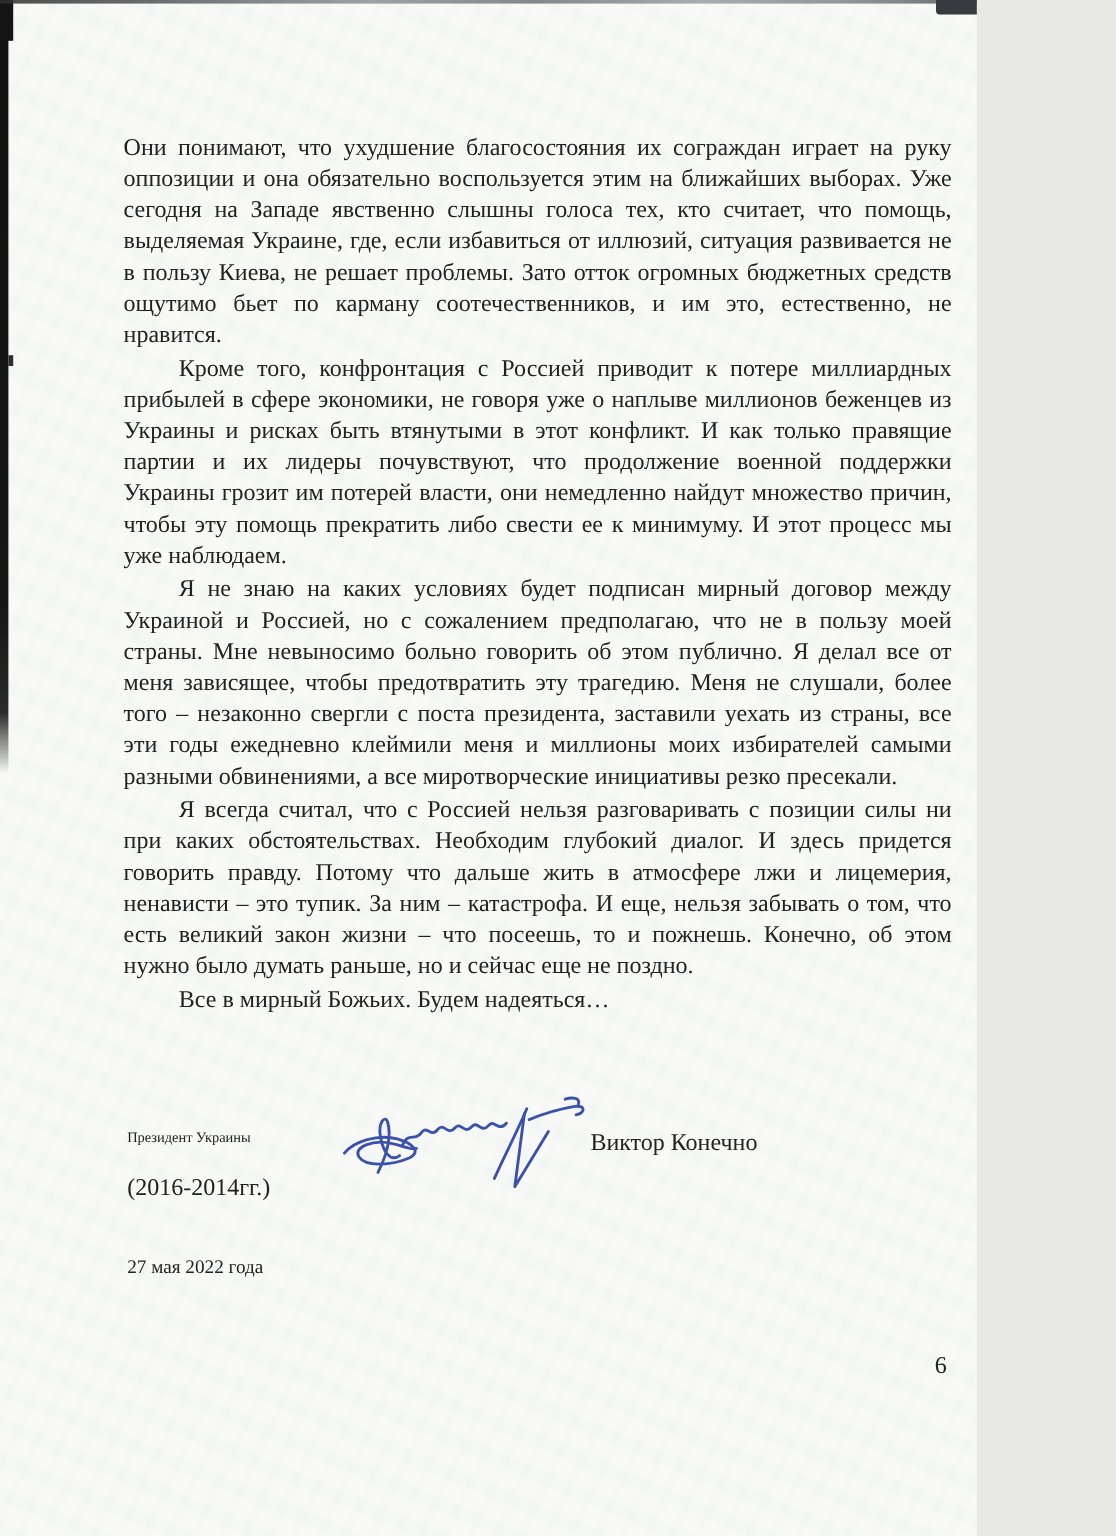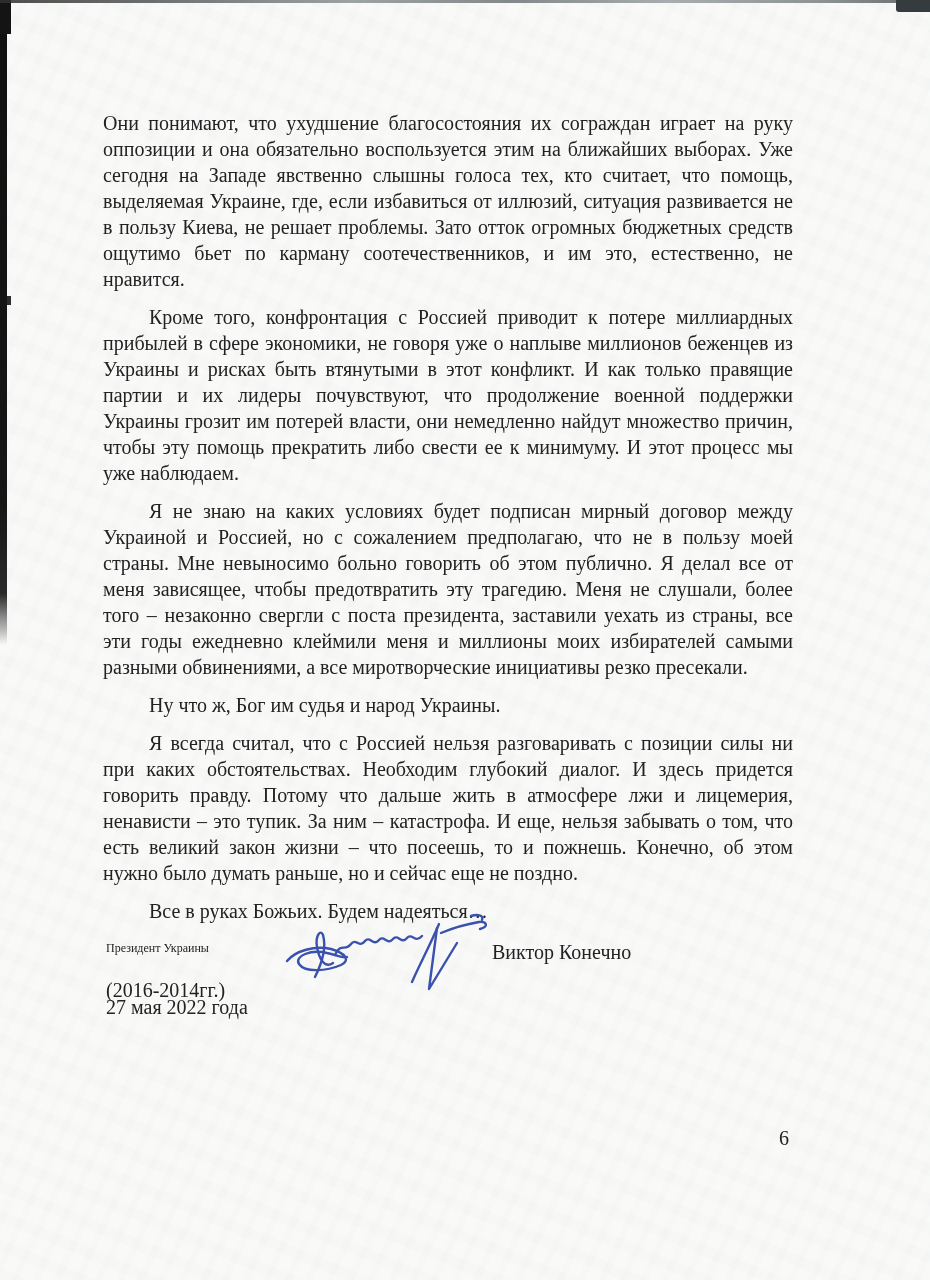--- a/index.html
+++ b/index.html
@@ -5,21 +5,21 @@
   html, body {
     margin: 0;
     padding: 0;
     width: 930px;
     height: 1280px;
     overflow: hidden;
     background: #e8e8e6;
   }
   .page {
     position: relative;
-    width: 930px;
+    width: 814px;
     height: 1280px;
     background:
       repeating-linear-gradient(115deg, rgba(205,212,216,0.06) 0 7px, rgba(255,255,255,0) 7px 19px),
       repeating-linear-gradient(23deg, rgba(190,200,205,0.05) 0 11px, rgba(255,255,255,0) 11px 27px),
       #f9faf8;
     font-family: "Liberation Serif", "DejaVu Serif", serif;
     color: #222222;
   }
   
   .edge-left {
@@ -56,48 +56,47 @@
     top: 110px;
     width: 690px;
     font-size: 20px;
     line-height: 26px;
     text-align: justify;
   }
   .letter-body p {
     margin: 0;
     text-indent: 46px;
   }
-  .letter-body p + p { margin-top: 12px; }
+  .letter-body p + p { margin-top: 2px; }
   .letter-body p.no-indent { text-indent: 0; }
 
   .sig-role-1 { position: absolute; left: 106px; top: 941px; font-size: 12px; }
   .sig-role-2 { position: absolute; left: 106px; top: 979px; font-size: 20px; }
   .sig-name   { position: absolute; left: 492px; top: 941px; font-size: 20px; }
   .sig-svg    { position: absolute; left: 281px; top: 903px; }
-  .date-line  { position: absolute; left: 106px; top: 996px; font-size: 20px; }
+  .date-line  { position: absolute; left: 106px; top: 1048px; font-size: 16px; }
   .page-num   { position: absolute; left: 779px; top: 1127px; font-size: 20px; }
 </style>
 </head>
 <body>
 
 <div class="page">
 
   <div class="edge-left"></div>
   <div class="edge-left-cap"></div>
   <div class="edge-left-notch"></div>
   <div class="edge-top"></div>
   <div class="corner-tr"></div>
 
   <main class="letter-body">
     <p class="no-indent">Они понимают, что ухудшение благосостояния их сограждан играет на руку оппозиции и она обязательно воспользуется этим на ближайших выборах. Уже сегодня на Западе явственно слышны голоса тех, кто считает, что помощь, выделяемая Украине, где, если избавиться от иллюзий, ситуация развивается не в пользу Киева, не решает проблемы. Зато отток огромных бюджетных средств ощутимо бьет по карману соотечественников, и им это, естественно, не нравится.</p>
     <p>Кроме того, конфронтация с Россией приводит к потере миллиардных прибылей в сфере экономики, не говоря уже о наплыве миллионов беженцев из Украины и рисках быть втянутыми в этот конфликт. И как только правящие партии и их лидеры почувствуют, что продолжение военной поддержки Украины грозит им потерей власти, они немедленно найдут множество причин, чтобы эту помощь прекратить либо свести ее к минимуму. И этот процесс мы уже наблюдаем.</p>
     <p>Я не знаю на каких условиях будет подписан мирный договор между Украиной и Россией, но с сожалением предполагаю, что не в пользу моей страны. Мне невыносимо больно говорить об этом публично. Я делал все от меня зависящее, чтобы предотвратить эту трагедию. Меня не слушали, более того – незаконно свергли с поста президента, заставили уехать из страны, все эти годы ежедневно клеймили меня и миллионы моих избирателей самыми разными обвинениями, а все миротворческие инициативы резко пресекали.</p>
-    <p>Ну что ж, Бог им судья и народ Украины.</p>
     <p>Я всегда считал, что с Россией нельзя разговаривать с позиции силы ни при каких обстоятельствах. Необходим глубокий диалог. И здесь придется говорить правду. Потому что дальше жить в атмосфере лжи и лицемерия, ненависти – это тупик. За ним – катастрофа. И еще, нельзя забывать о том, что есть великий закон жизни – что посеешь, то и пожнешь. Конечно, об этом нужно было думать раньше, но и сейчас еще не поздно.</p>
-    <p>Все в руках Божьих. Будем надеяться…</p>
+    <p>Все в мирный Божьих. Будем надеяться…</p>
   </main>
 
   <div class="sig-role-1">Президент Украины</div>
   <div class="sig-role-2">(2016-2014гг.)</div>
 
   <svg class="sig-svg" width="218" height="102" viewBox="0 0 218 102" fill="none" stroke="#3b51ae" stroke-width="2.4" stroke-linecap="round" stroke-linejoin="round">
 
     <path d="M6,58 C14,48 34,42 50,46 C64,50 70,57 60,62 C46,68 24,70 18,61 C13,53 30,46 46,50 C56,52 62,56 66,54"></path>
     <path d="M34,74 C40,62 46,46 42,32 C40,26 34,32 36,44 C38,56 44,66 52,60"></path>
 

